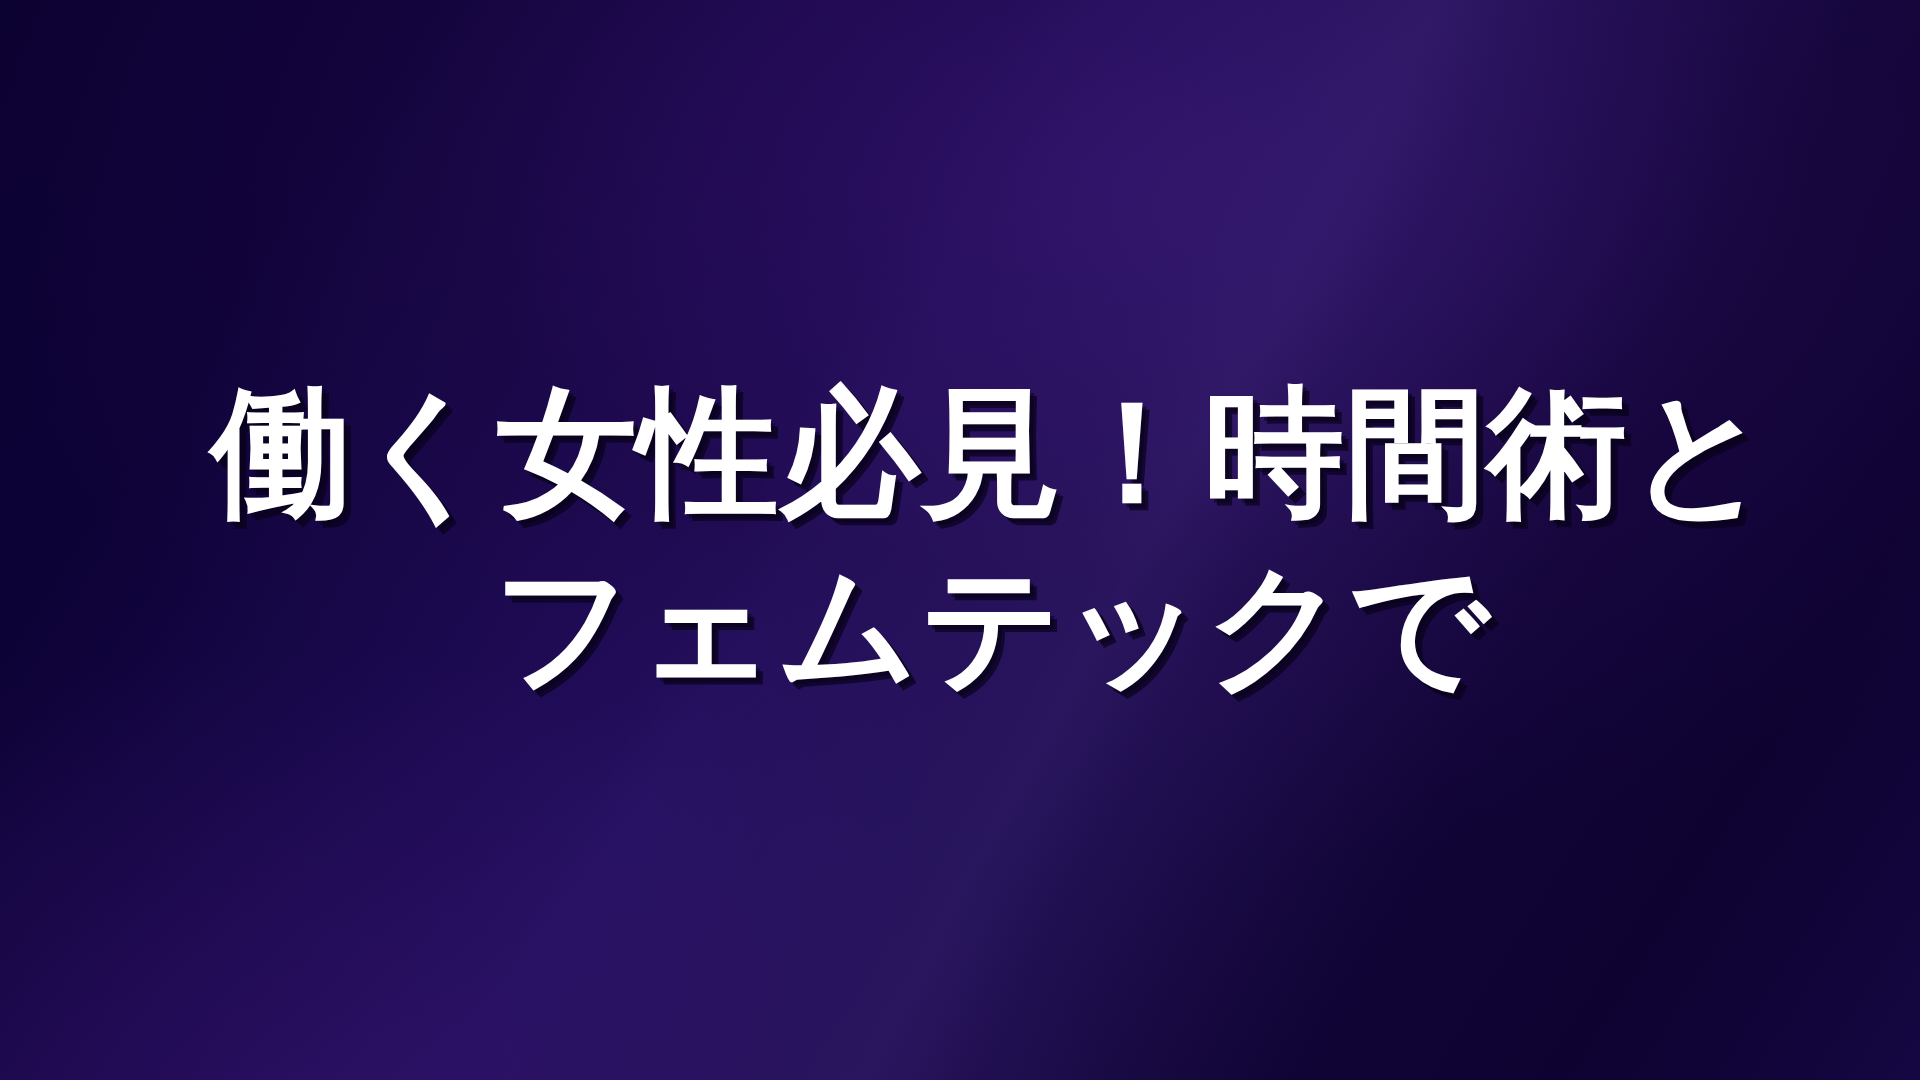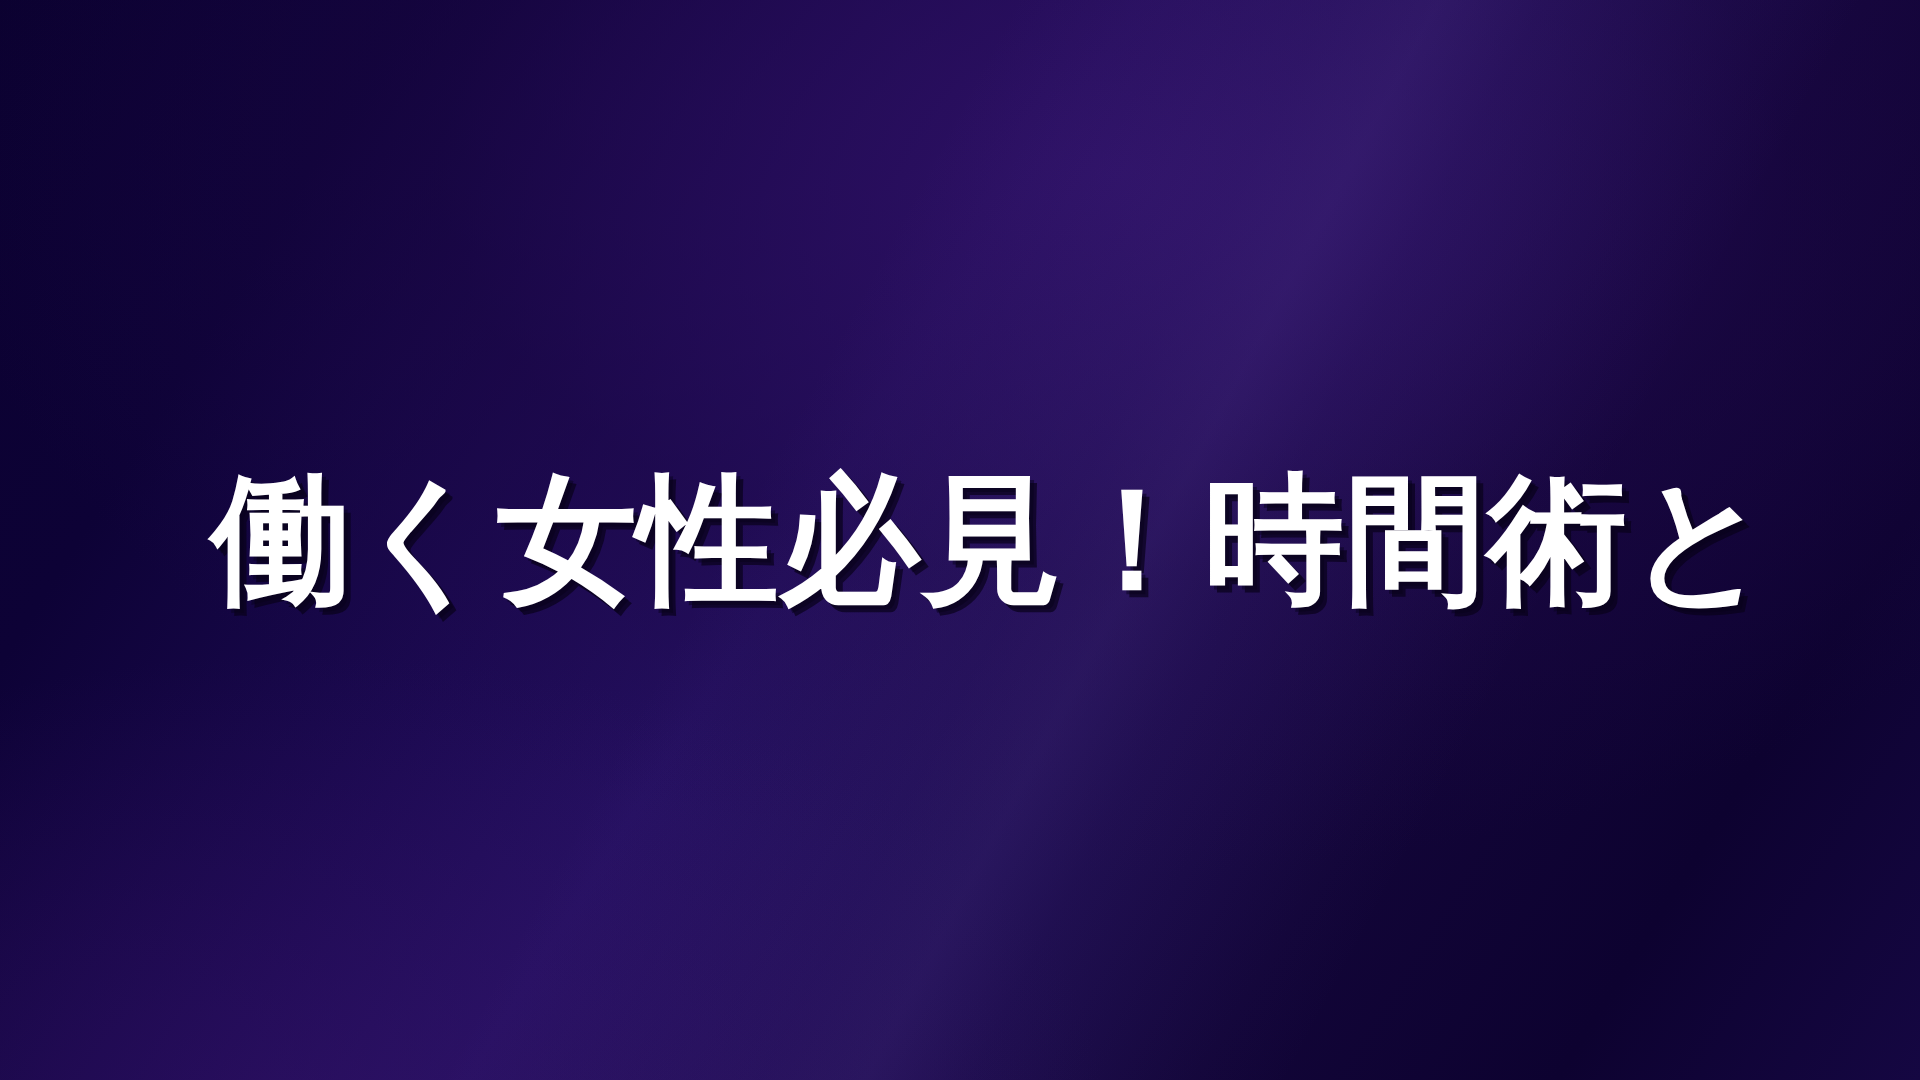--- a/index.html
+++ b/index.html
@@ -93,17 +93,18 @@
 </style>
 </head>
 <body>
 
 <div id="slide">
 
   <div class="title-block">
 
     <div class="title-line line-1">働く女性必見！時間術と</div>
 
+    <div class="title-line line-2">フェムテックで</div>
 
 
   </div>
 
 </div>
 
 </body></html>

